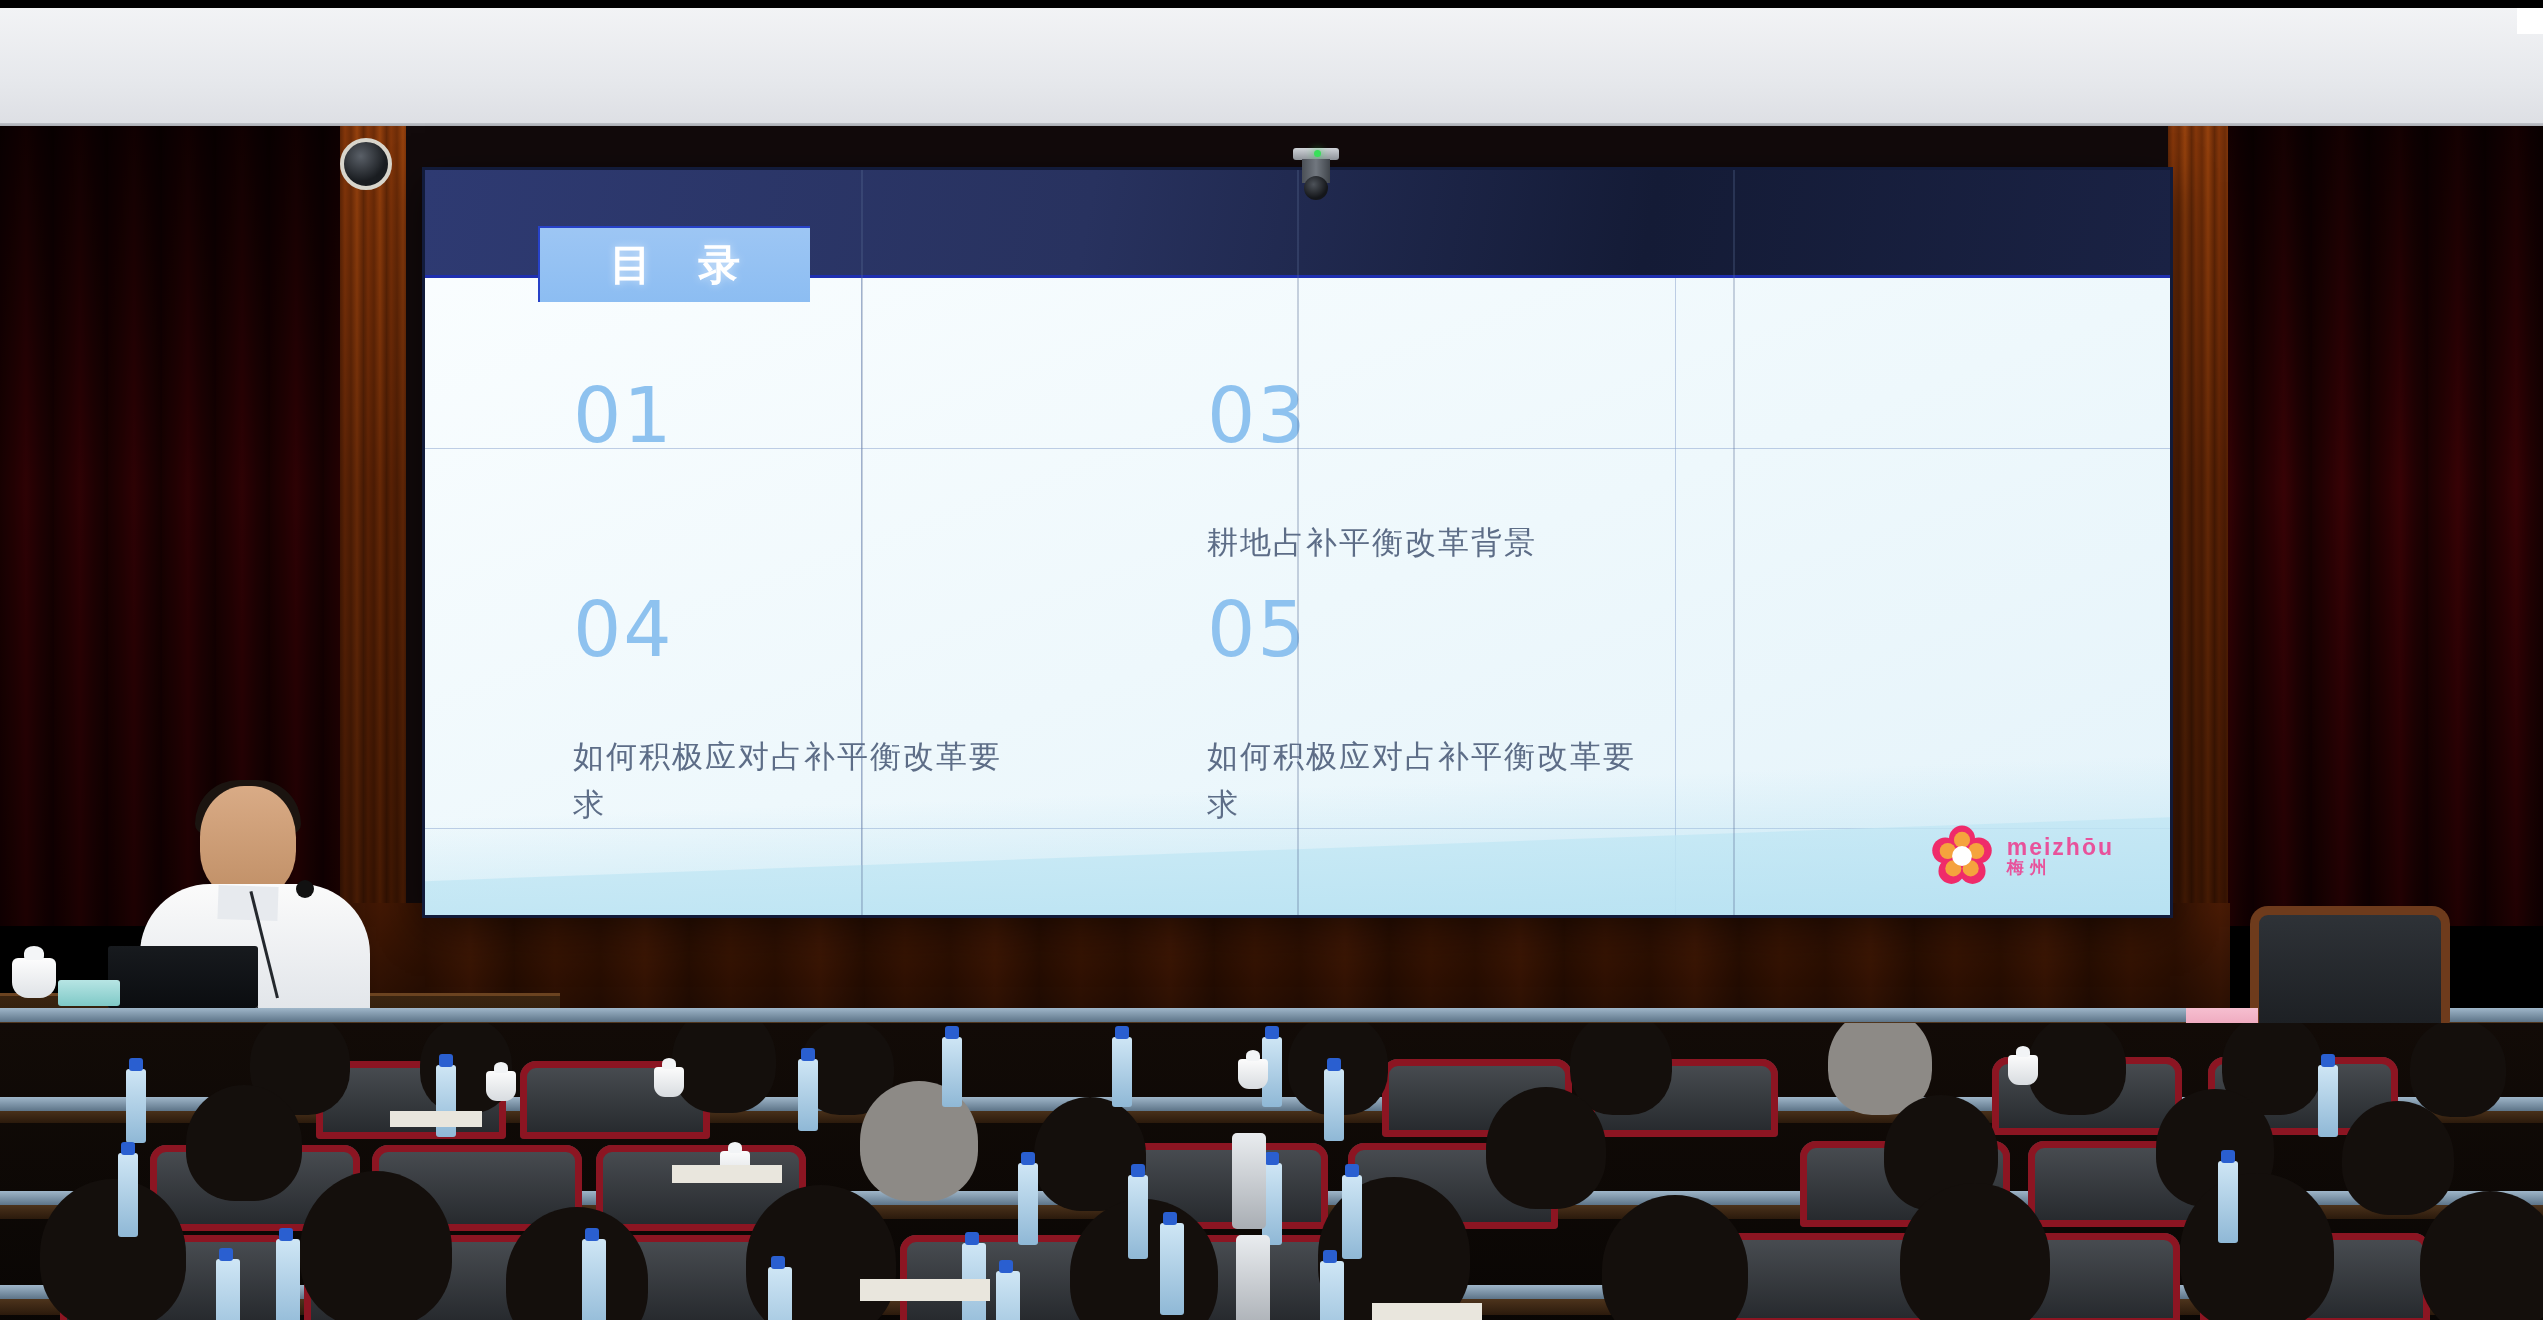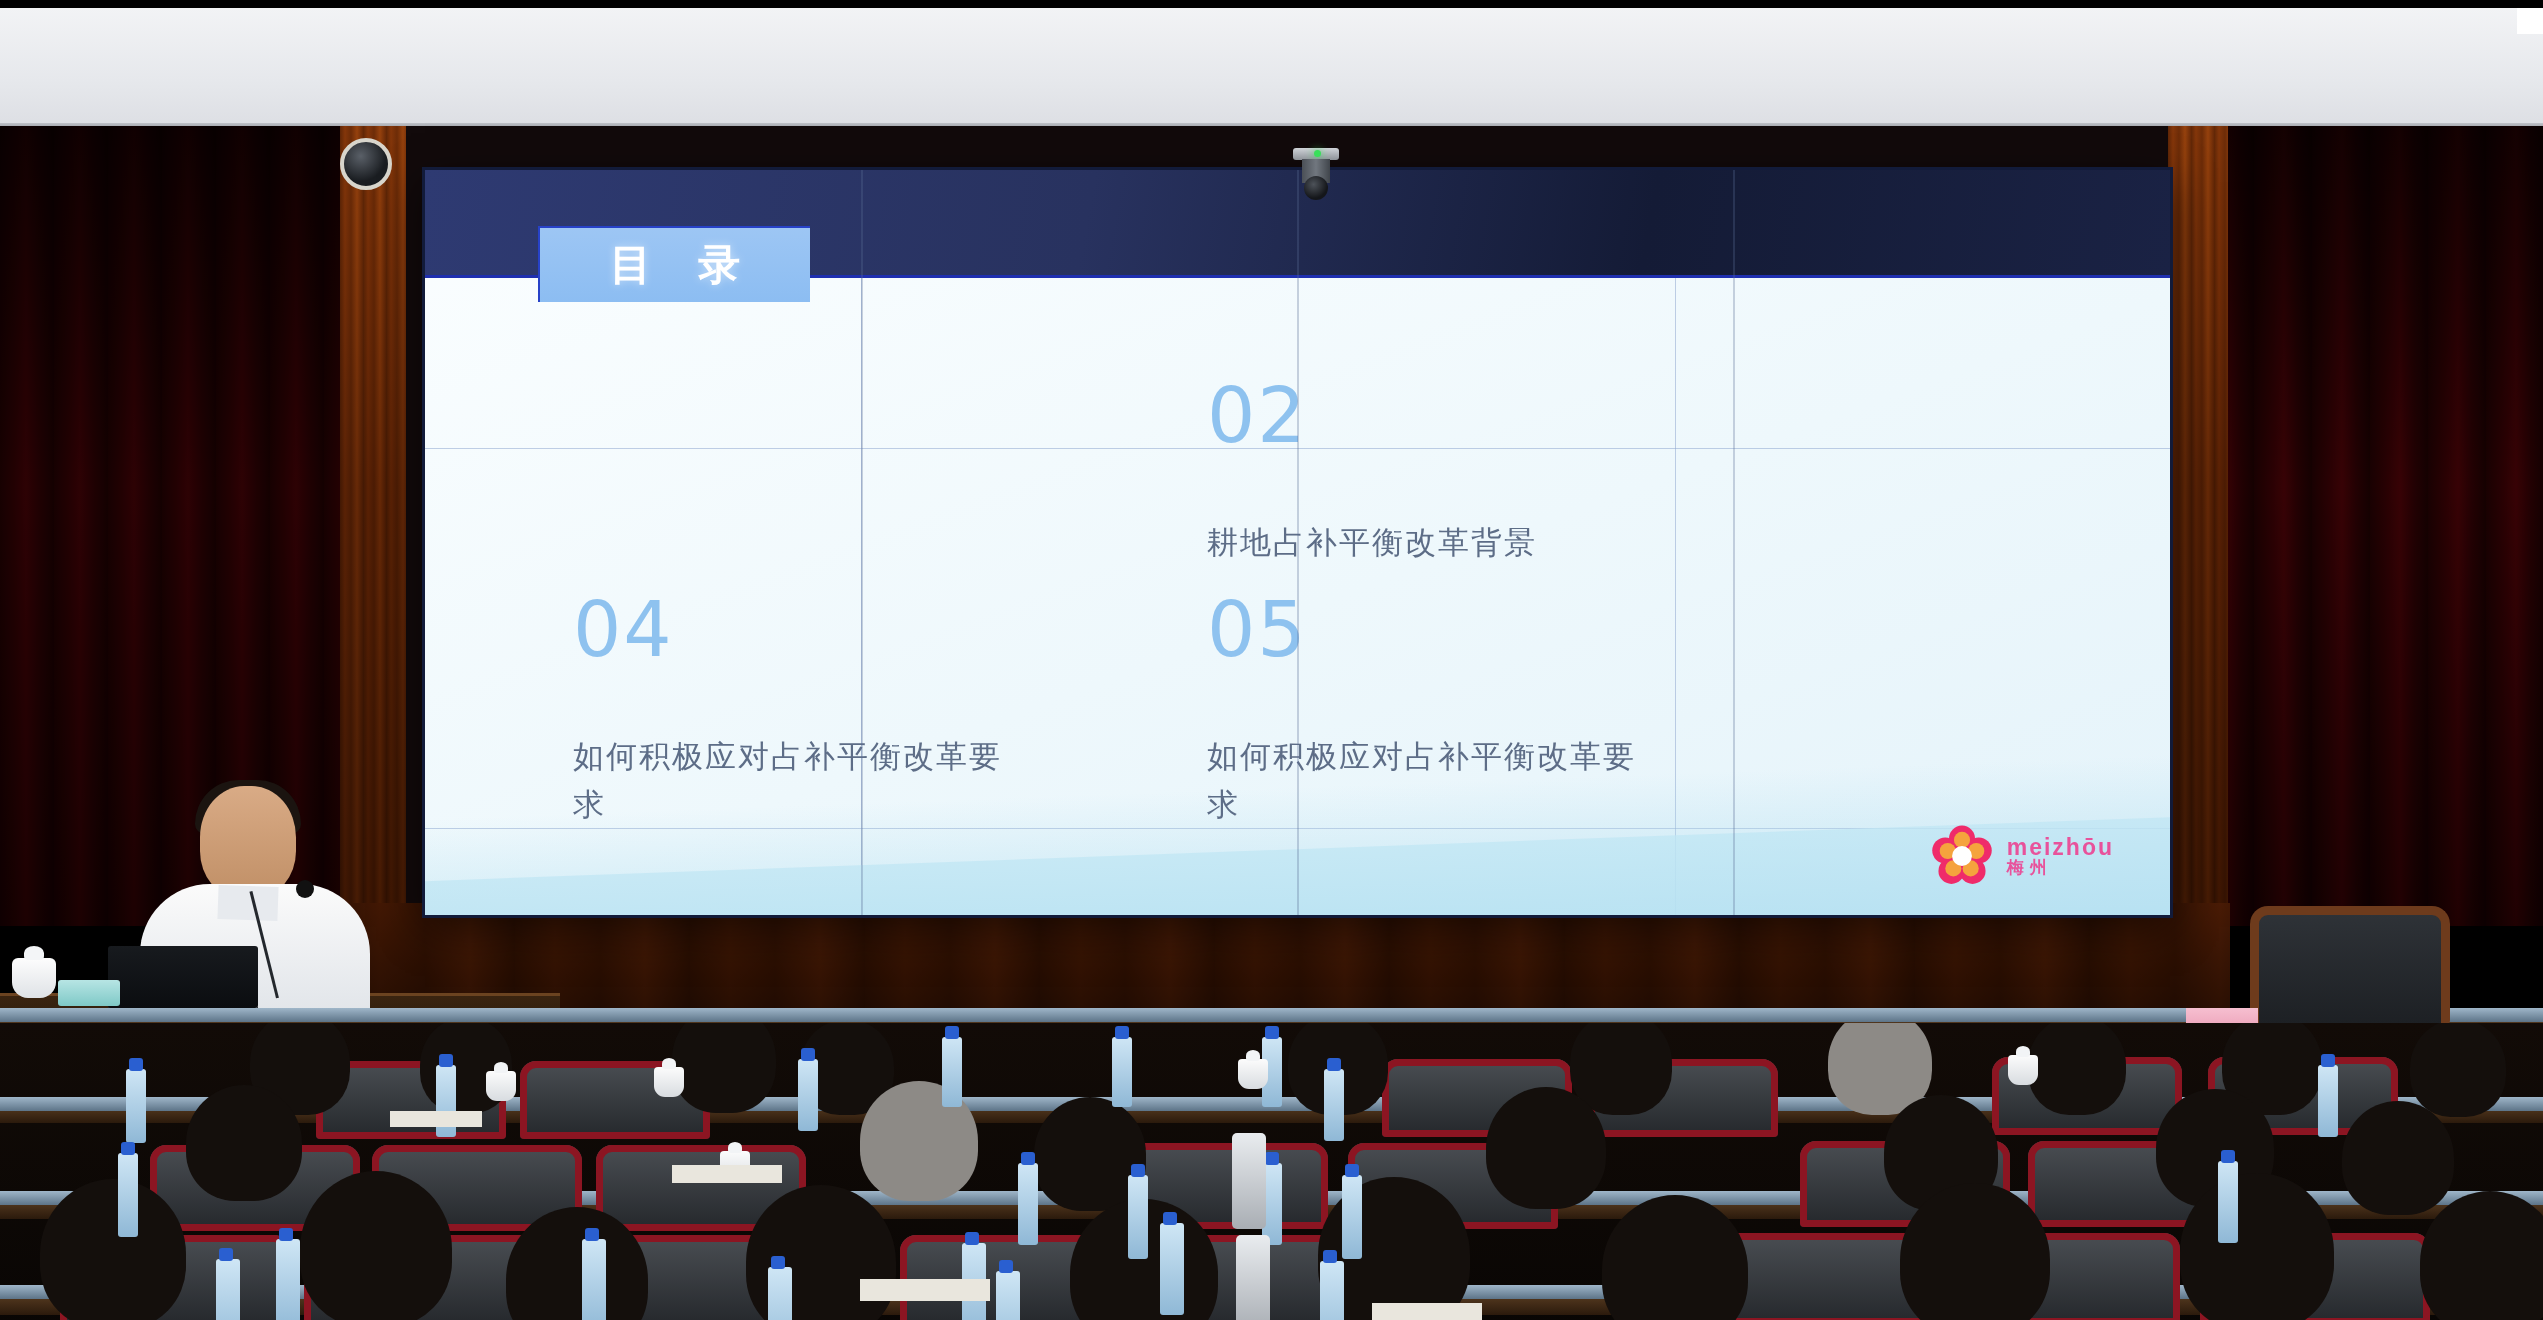--- a/index.html
+++ b/index.html
@@ -247,24 +247,25 @@
 
       <div class="guide v" style="left:436px;"></div>
       <div class="guide v" style="left:1250px;"></div>
       <div class="guide h" style="top:278px;"></div>
       <div class="guide h" style="top:658px;"></div>
 
       <div class="band2"></div>
       <div class="band"></div>
 
       <div class="toc-item" style="left:148px; top:208px;">
+        <div class="toc-num">01</div>
       </div>
 
       <div class="toc-item" style="left:782px; top:208px;">
-        <div class="toc-num">02</div>
+        <div class="toc-num">03</div>
         <div class="toc-text">耕地占补平衡改革背景</div>
       </div>
 
       <div class="toc-item" style="left:148px; top:422px; width:470px;">
         <div class="toc-num">04</div>
         <div class="toc-text">如何积极应对占补平衡改革要求</div>
       </div>
 
       <div class="toc-item" style="left:782px; top:422px; width:470px;">
         <div class="toc-num">05</div>

